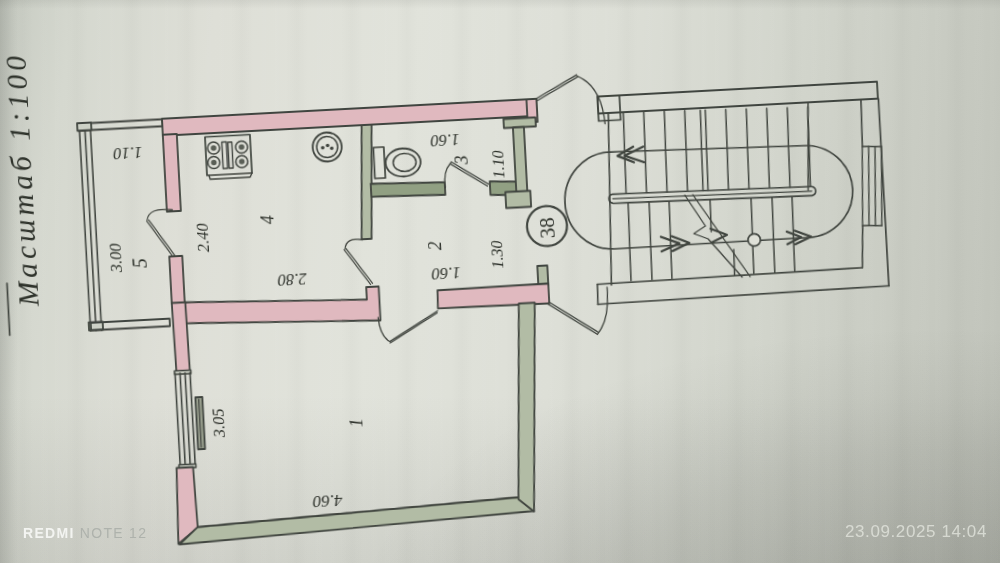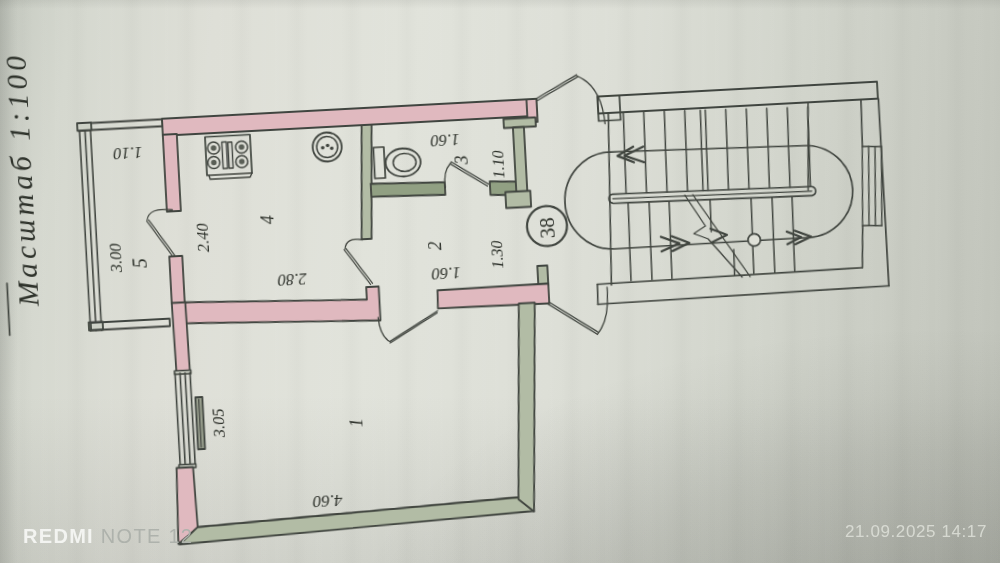--- a/index.html
+++ b/index.html
@@ -6,21 +6,21 @@
  radial-gradient(85% 80% at 94% 114%, rgba(22,24,20,0.13) 0%, rgba(22,24,20,0.07) 42%, rgba(22,24,20,0.0) 70%),
  linear-gradient(180deg, rgba(25,27,23,0.0) 70%, rgba(25,27,23,0.085) 100%),
  linear-gradient(99deg,#c6cac1 0%,#d5d8cf 7%,#dedfd7 20%,#e1e3db 38%,#dddfd7 56%,#d2d5cc 74%,#c6c9c0 90%,#bec1b8 100%);
 }
 .stripes{position:absolute;inset:0;background:repeating-linear-gradient(90deg,
  rgba(255,255,255,0.020) 0px,rgba(255,255,255,0.0) 11px,rgba(30,32,28,0.018) 22px,rgba(255,255,255,0.0) 33px,rgba(255,255,255,0.017) 44px,rgba(30,32,28,0.0) 55px);}
 .vshadeL{position:absolute;left:0;top:0;bottom:0;width:18px;background:linear-gradient(90deg,rgba(40,44,38,0.16),rgba(40,44,38,0));}
 .vshadeT{position:absolute;left:0;top:0;right:0;height:9px;background:linear-gradient(180deg,rgba(40,44,38,0.07),rgba(40,44,38,0));}
 .ghost{position:absolute;left:-14px;top:368px;width:46px;height:120px;color:rgba(70,76,68,0.15);
  font-size:30px;font-weight:bold;transform:rotate(-86deg);letter-spacing:3px;font-family:"Liberation Serif",serif;}
-.wm{position:absolute;left:23px;top:525px;font-size:20px;letter-spacing:1.3px;color:#f3f4f1;font-weight:bold;}
+.wm{position:absolute;left:23px;top:525px;font-size:14px;letter-spacing:1.3px;color:#f3f4f1;font-weight:bold;}
 .wm span{color:#aeb2ac;font-weight:normal;}
 .dt{position:absolute;left:845px;top:522px;font-size:17px;letter-spacing:0.6px;color:rgba(226,229,221,0.80);white-space:nowrap;}
 </style></head>
 <body>
 
 <div class="stripes"></div>
 
 <div class="vshadeL"></div>
 
 <div class="vshadeT"></div>
@@ -242,12 +242,12 @@
 
 <text x="316.2" y="490.3" transform="rotate(180 316.2 490.3)" font-family="Liberation Serif, serif" font-style="italic" font-weight="normal" font-size="17" fill="#2e322c" text-anchor="middle" dominant-baseline="middle" letter-spacing="0">4.60</text>
 
 <text x="31" y="154" transform="rotate(-90 31 154)" font-family="Liberation Serif, serif" font-style="italic" font-weight="normal" font-size="30" fill="#2e322c" text-anchor="middle" dominant-baseline="middle" letter-spacing="3.8">Масштаб 1:100</text>
       <line x1="7.5" y1="257" x2="7.5" y2="309" stroke="#41453f" stroke-width="1.7"></line>
 </g>
 </svg>
 
 <div class="wm">REDMI <span>NOTE&nbsp;12</span></div>
 
-<div class="dt">21.09.2025 14:17</div>
+<div class="dt">23.09.2025 14:04</div>
 </body></html>

